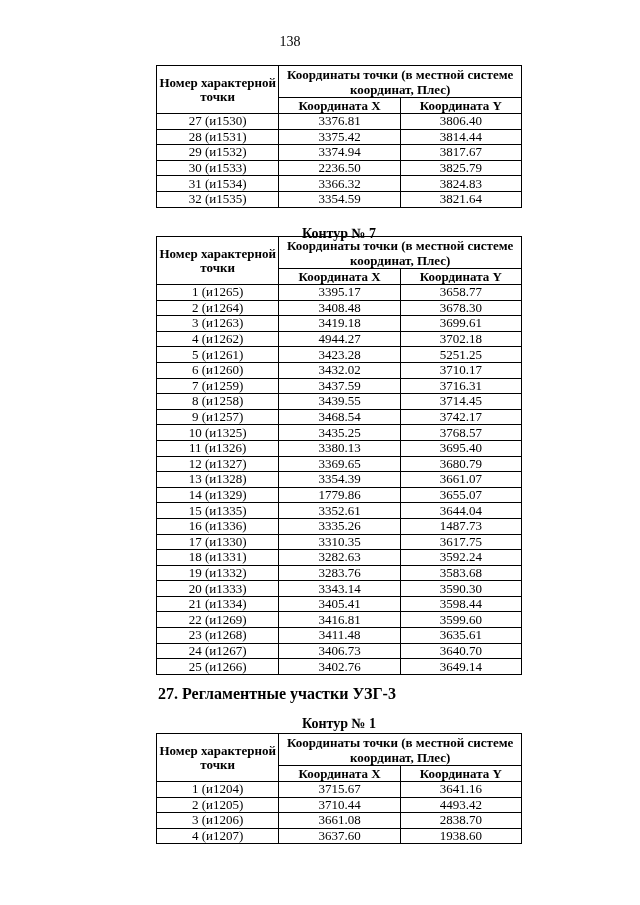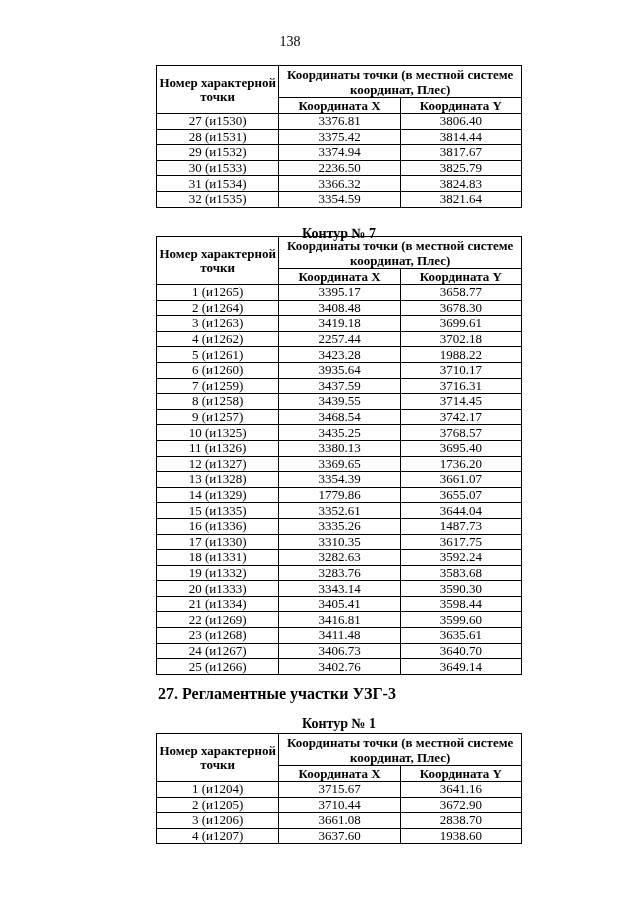--- a/index.html
+++ b/index.html
@@ -93,31 +93,31 @@
         <td>3408.48</td>
         <td>3678.30</td>
       </tr>
       <tr>
         <td>3 (и1263)</td>
         <td>3419.18</td>
         <td>3699.61</td>
       </tr>
       <tr>
         <td>4 (и1262)</td>
-        <td>2257.44</td>
+        <td>4944.27</td>
         <td>3702.18</td>
       </tr>
       <tr>
         <td>5 (и1261)</td>
         <td>3423.28</td>
-        <td>1988.22</td>
+        <td>5251.25</td>
       </tr>
       <tr>
         <td>6 (и1260)</td>
-        <td>3935.64</td>
+        <td>3432.02</td>
         <td>3710.17</td>
       </tr>
       <tr>
         <td>7 (и1259)</td>
         <td>3437.59</td>
         <td>3716.31</td>
       </tr>
       <tr>
         <td>8 (и1258)</td>
         <td>3439.55</td>
@@ -134,21 +134,21 @@
         <td>3768.57</td>
       </tr>
       <tr>
         <td>11 (и1326)</td>
         <td>3380.13</td>
         <td>3695.40</td>
       </tr>
       <tr>
         <td>12 (и1327)</td>
         <td>3369.65</td>
-        <td>1736.20</td>
+        <td>3680.79</td>
       </tr>
       <tr>
         <td>13 (и1328)</td>
         <td>3354.39</td>
         <td>3661.07</td>
       </tr>
       <tr>
         <td>14 (и1329)</td>
         <td>1779.86</td>
         <td>3655.07</td>
@@ -228,21 +228,21 @@
   </thead>
   <tbody>
       <tr>
         <td>1 (и1204)</td>
         <td>3715.67</td>
         <td>3641.16</td>
       </tr>
       <tr>
         <td>2 (и1205)</td>
         <td>3710.44</td>
-        <td>3672.90</td>
+        <td>4493.42</td>
       </tr>
       <tr>
         <td>3 (и1206)</td>
         <td>3661.08</td>
         <td>2838.70</td>
       </tr>
       <tr>
         <td>4 (и1207)</td>
         <td>3637.60</td>
         <td>1938.60</td>

